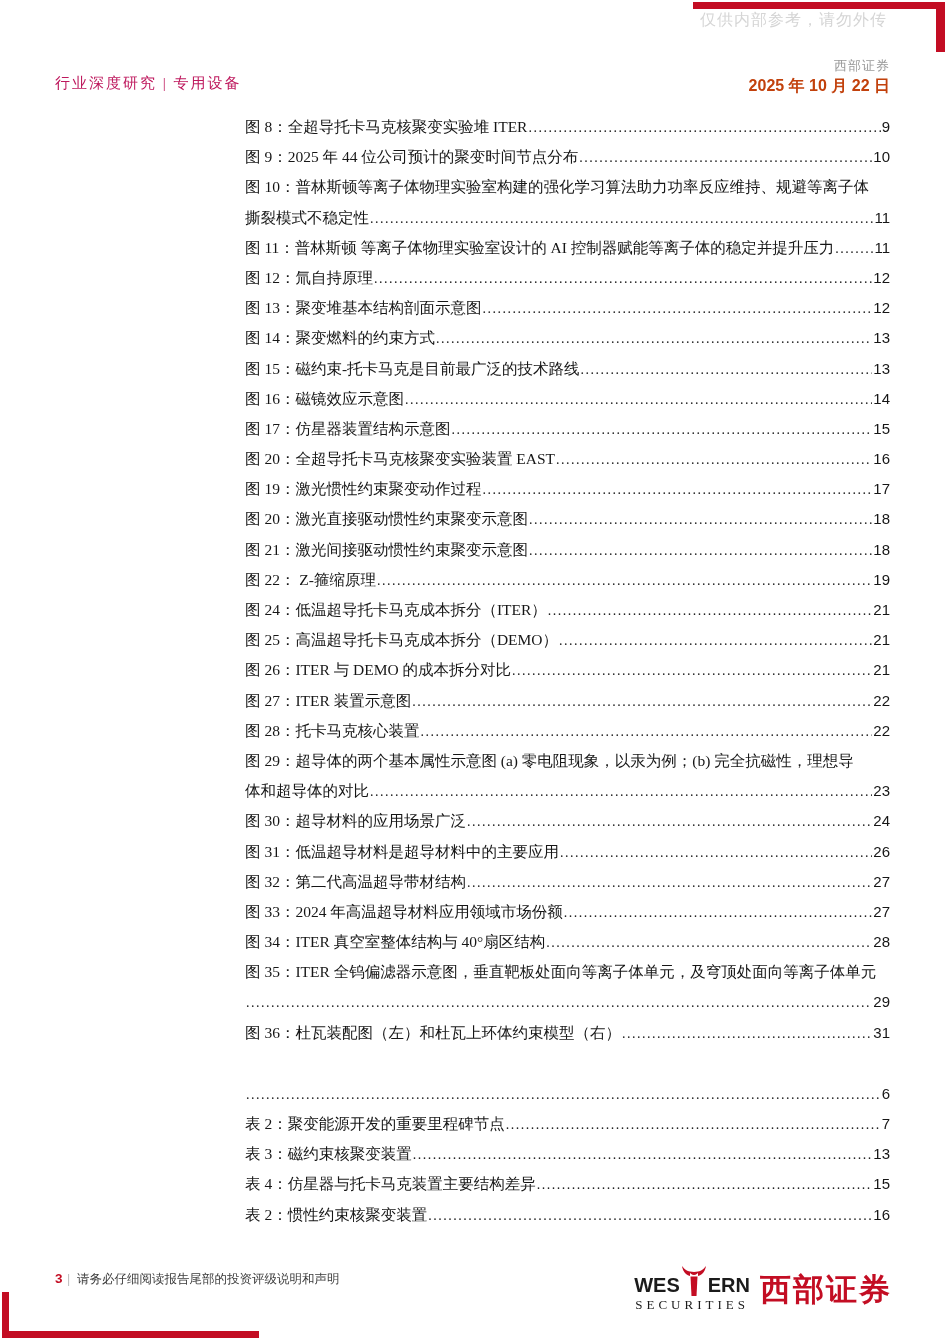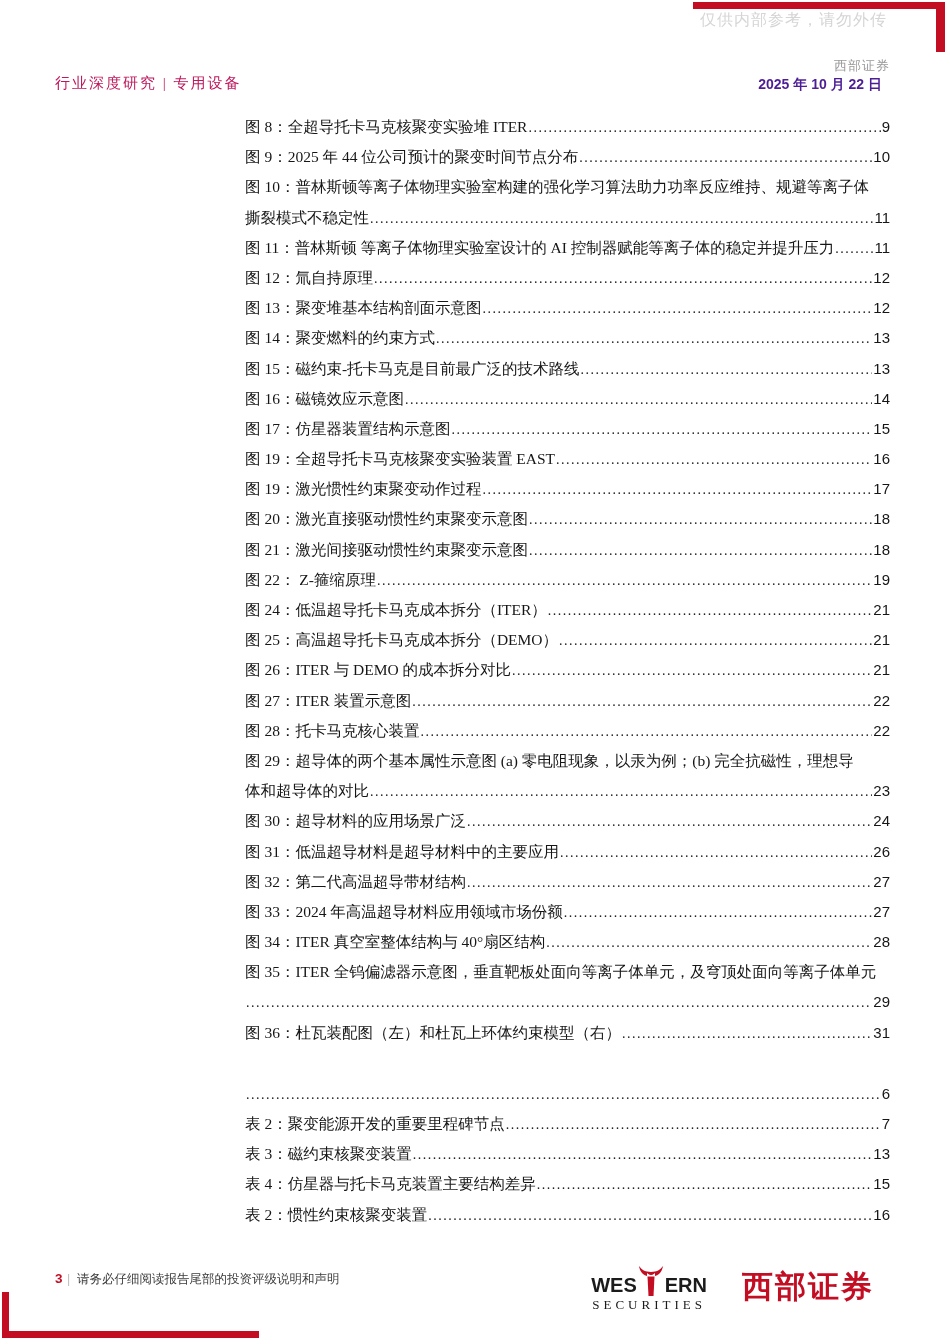--- a/index.html
+++ b/index.html
@@ -8,39 +8,39 @@
     font-family:"Liberation Serif","DejaVu Serif",serif;color:#111;
   }
   
   .corner-top-h{position:absolute;top:2px;left:693px;width:252px;height:7px;background:#C30D23;}
   .corner-top-v{position:absolute;top:2px;left:936px;width:9px;height:50px;background:#C30D23;}
   
   .watermark{position:absolute;top:10px;left:700px;font-size:16px;color:#d5d5d5;letter-spacing:1px;white-space:nowrap;}
   
   .hdr-left{position:absolute;top:74px;left:55px;font-size:15px;color:#be185d;letter-spacing:2px;white-space:nowrap;}
   .hdr-brand{position:absolute;top:57px;right:60px;font-size:13px;color:#9a9a9a;letter-spacing:1px;}
-  .hdr-date{position:absolute;top:76px;right:68px;font-size:14px;color:#4c1d95;font-weight:bold;font-family:"Liberation Sans",sans-serif;}
+  .hdr-date{position:absolute;top:76px;right:60px;font-size:16px;color:#c2410c;font-weight:bold;font-family:"Liberation Sans",sans-serif;}
   
   .toc{position:absolute;top:112px;left:245px;width:645px;font-size:15.5px;color:#161616;}
   .toc-row{display:flex;align-items:baseline;height:30.2px;line-height:30.2px;white-space:nowrap;}
   .toc-row .txt{flex:0 0 auto;}
   .toc-row .dots{flex:1 1 auto;overflow:hidden;white-space:nowrap;margin:0 1px;color:#222;}
   .toc-row .dots::after{content:"..................................................................................................................................................................................................";letter-spacing:1.5px;font-size:14px;}
   .toc-row .pg{flex:0 0 auto;font-family:"Liberation Sans",sans-serif;font-size:15px;}
   .toc-line1{height:30.2px;line-height:30.2px;white-space:nowrap;overflow:hidden;text-align:justify;}
   .toc-gap{height:31px;}
   
   .footer-note{position:absolute;top:1271px;left:55px;font-size:12.5px;white-space:nowrap;}
   .footer-note .pgnum{color:#C30D23;font-weight:bold;font-family:"Liberation Sans",sans-serif;font-size:13.5px;}
   .footer-note .sep{color:#999;margin:0 7px 0 5px;}
   .footer-note .disc{color:#3c3c3c;}
   .corner-bot-v{position:absolute;left:2px;top:1292px;width:7px;height:46px;background:#C30D23;}
   .corner-bot-h{position:absolute;left:2px;top:1331px;width:257px;height:7px;background:#C30D23;}
   
-  .logo{position:absolute;right:76px;top:1266px;display:flex;gap:25px;}
+  .logo{position:absolute;right:58px;top:1266px;display:flex;align-items:center;}
   .logo-left{display:flex;flex-direction:column;align-items:center;margin-right:10px;}
   .logo-word{display:flex;align-items:flex-end;font-family:"Liberation Sans",sans-serif;font-weight:900;font-size:20px;color:#1b1b1b;line-height:1;}
   .logo-bull{width:26px;height:30px;margin:0 1px -1px 1px;}
   .logo-sub{font-family:Liberation Serif, serif;font-size:13px;color:#1b1b1b;letter-spacing:4px;margin-top:2px;}
   .logo-cn{font-size:31px;font-weight:bold;color:#C30D23;letter-spacing:2px;white-space:nowrap;}
 </style>
 </head>
 <body>
 
 <div class="page">
@@ -101,21 +101,21 @@
           <span class="txt">图 16：磁镜效应示意图 </span>
           <span class="dots"></span>
           <span class="pg">14</span>
         </div>
         <div class="toc-row">
           <span class="txt">图 17：仿星器装置结构示意图 </span>
           <span class="dots"></span>
           <span class="pg">15</span>
         </div>
         <div class="toc-row">
-          <span class="txt">图 19：全超导托卡马克核聚变实验装置 EAST </span>
+          <span class="txt">图 20：全超导托卡马克核聚变实验装置 EAST </span>
           <span class="dots"></span>
           <span class="pg">16</span>
         </div>
         <div class="toc-row">
           <span class="txt">图 19：激光惯性约束聚变动作过程 </span>
           <span class="dots"></span>
           <span class="pg">17</span>
         </div>
         <div class="toc-row">
           <span class="txt">图 20：激光直接驱动惯性约束聚变示意图 </span>

